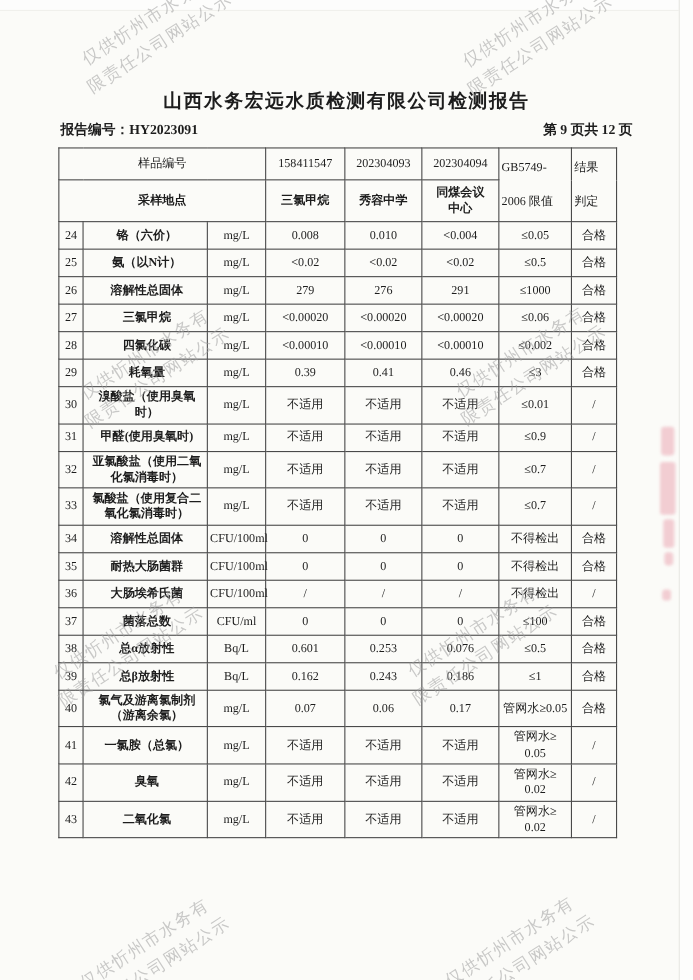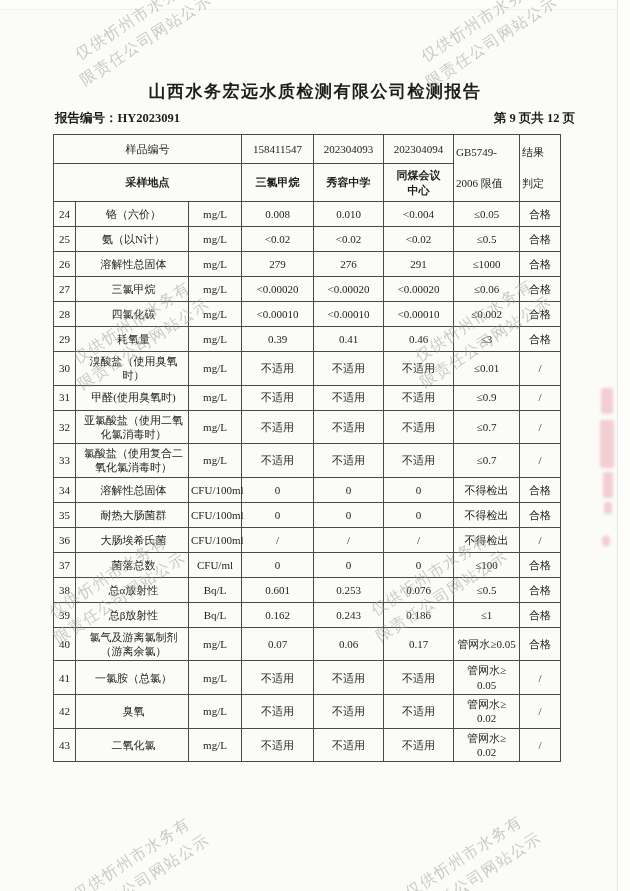--- a/index.html
+++ b/index.html
@@ -25,21 +25,21 @@
   .table-wrap { position:absolute; left:53px; top:134px; z-index:2; }
   table.report { border-collapse:collapse; table-layout:fixed; width:507px;
     border:1.5px solid #3c3c3c; }
   table.report td { border:1px solid #4a4a4a; text-align:center; vertical-align:middle;
     font-size:11px; line-height:1.3; padding:2px 2px; }
   thead td { font-size:12px; }
   thead tr.h1 { height:26px; }
   thead tr.h2 { height:32px;font-weight:bold; }
   tbody tr { height:25px; }
   .c-no   { font-size:11.5px; }
-  .c-name { text-align:center; padding-left:5px !important; font-size:11.5px; }
+  .c-name { text-align:center; padding-left:5px !important; font-size:11.5px;font-weight:bold; }
   .c-unit { font-size:10px; }
   .c-limit{ white-space:pre-line; line-height:1.5; font-size:10.5px; }
   .preline{ white-space:pre-line; }
   .vcell  { display:flex; flex-direction:column; justify-content:space-around;
     height:62px; align-items:flex-start; }
   
   .wm { position:absolute; z-index:5; transform:rotate(-33deg); transform-origin:center;
     color:#a0a0a0; opacity:0.55; font-size:15.5px; line-height:1.55;
     letter-spacing:1.5px; white-space:nowrap; pointer-events:none; font-weight:400; }
   .wm .l2 { display:block; margin-left:-10px; }

